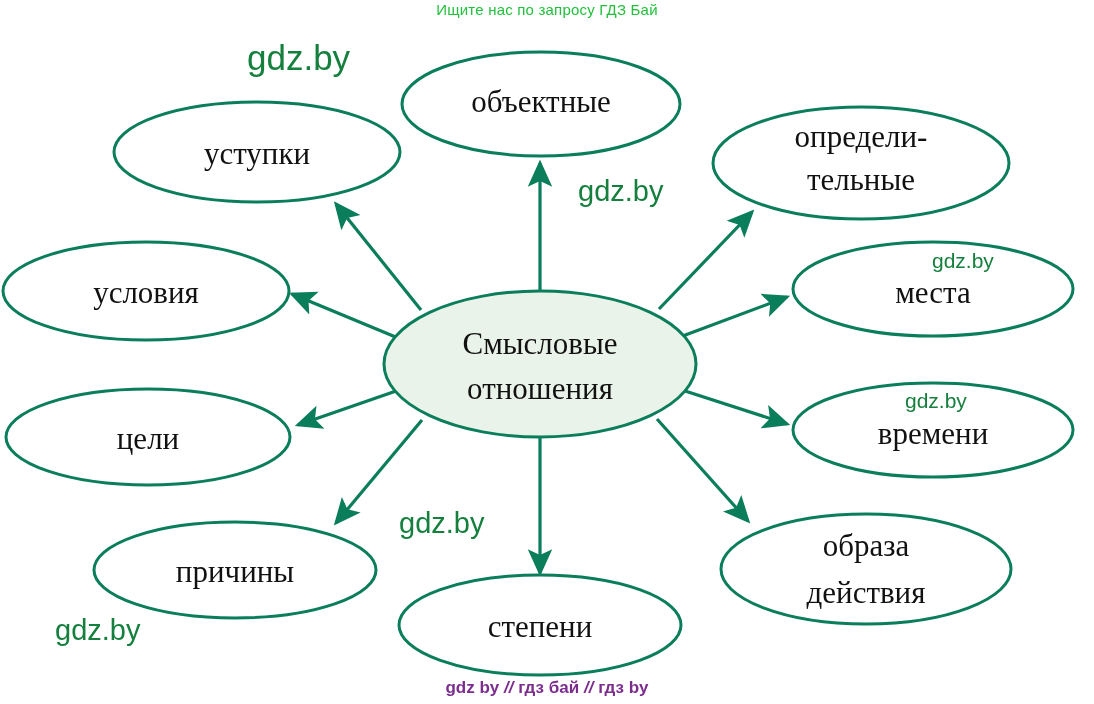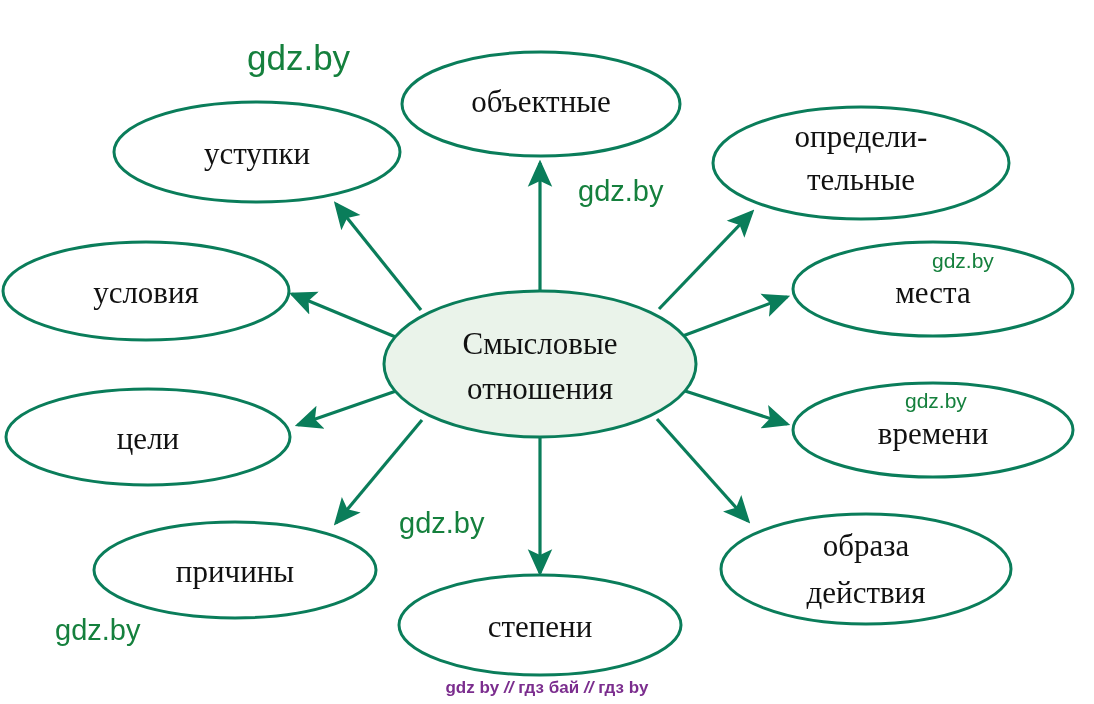--- a/index.html
+++ b/index.html
@@ -166,20 +166,23 @@
     </g>
   </svg>
 
   <div class="wm wm-lg" style="left:247px; top:40px;">gdz.by</div>
   <div class="wm wm-md" style="left:578px; top:177px;">gdz.by</div>
   <div class="wm wm-sm" style="left:932px; top:250px;">gdz.by</div>
   <div class="wm wm-sm" style="left:905px; top:390px;">gdz.by</div>
   <div class="wm wm-md" style="left:399px; top:509px;">gdz.by</div>
   <div class="wm wm-md" style="left:55px; top:616px;">gdz.by</div>
 
+  <div class="banner-top">
+    <span>Ищите нас по запросу ГДЗ Бай</span>
+  </div>
 
   <div class="banner-bottom">
     <span>gdz by</span>
     <span class="sep">//</span>
     <span>гдз бай</span>
     <span class="sep">//</span>
     <span>гдз by</span>
   </div>
 
 </div>

